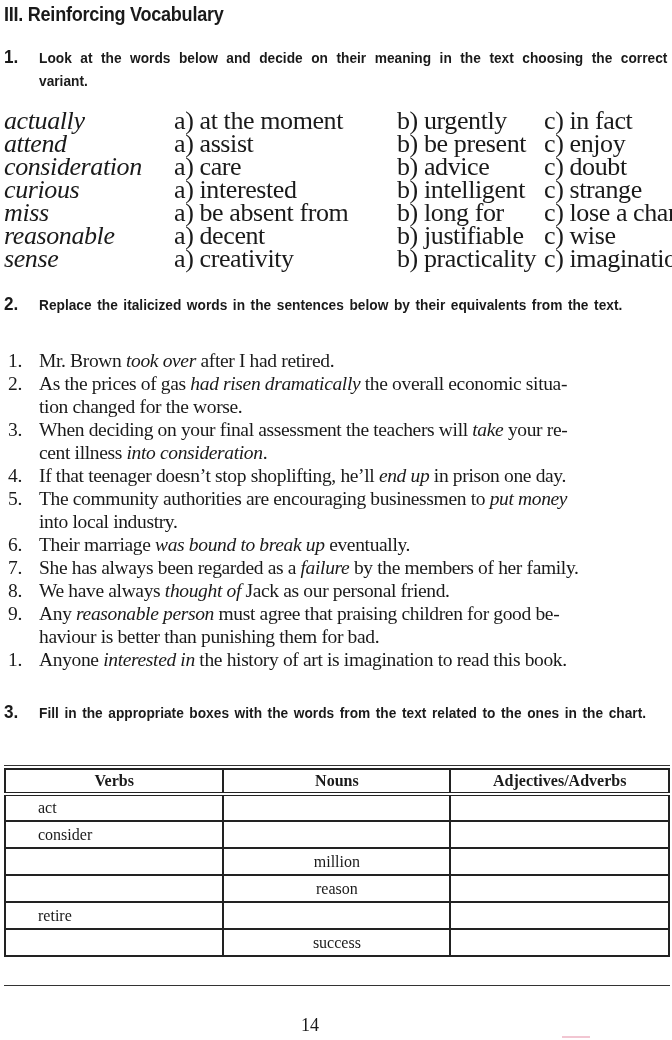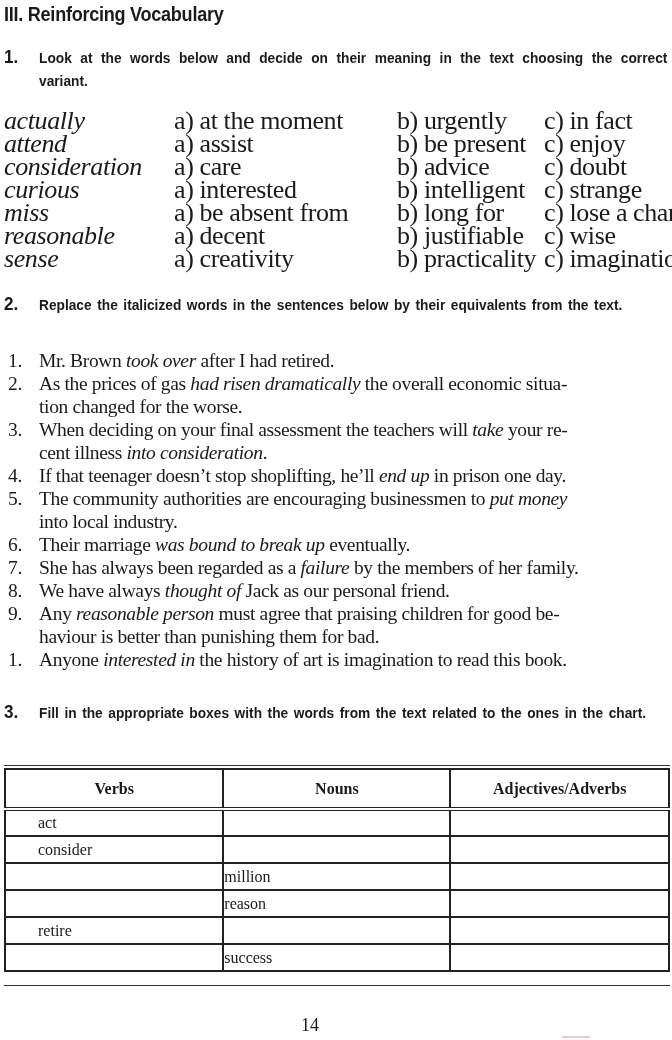--- a/index.html
+++ b/index.html
@@ -121,25 +121,25 @@
     }
     table.chart th, table.chart td {
       border: 2px solid #222;
       height: 27px;
       padding: 0;
       vertical-align: middle;
     }
     table.chart th {
       font-weight: bold;
       text-align: center;
-      height: 40px;
+      height: 25px;
       border-bottom: 4px double #222;
     }
     table.chart td.cell {
-      text-align: left;
+      text-align: center;
     }
     table.chart td.verb { text-align: left; padding-left: 32px; }
     table.chart col.c1 { width: 219px; }
     table.chart col.c2 { width: 228px; }
     table.chart col.c3 { width: 219px; }
 
     .page-number {
       position: absolute;
       left: 16px;
       width: 588px;

